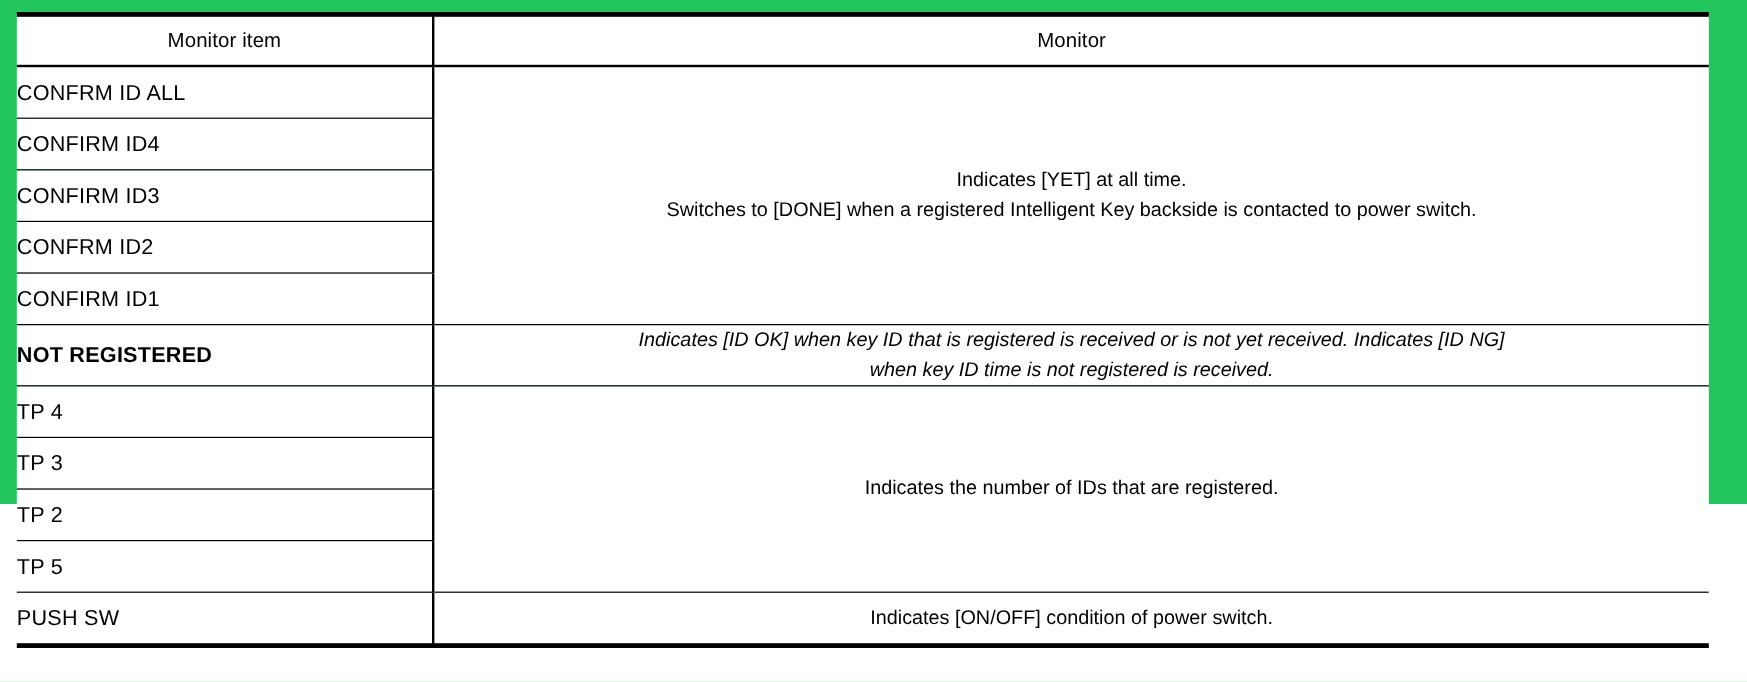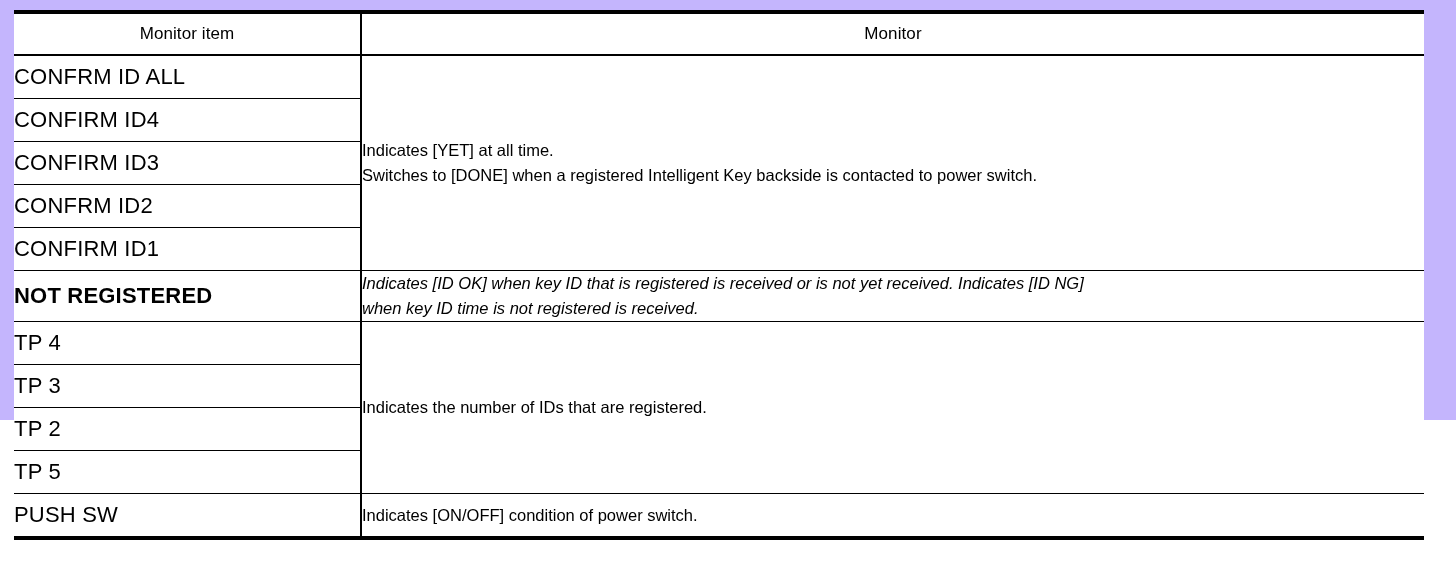--- a/index.html
+++ b/index.html
@@ -14,21 +14,21 @@
     overflow: hidden;
     font-family: "Liberation Sans", sans-serif;
     color: #000000;
     -webkit-font-smoothing: none;
   }
 
   .sheet {
     position: relative;
     width: 1456px;
     height: 420px;
-    background: #c4b5fd;
+    background: #22c55e;
   }
 
   
   .monitor-table {
     position: absolute;
     left: 14px;
     top: 10px;
     width: 1410px;
     border-collapse: collapse;
     table-layout: fixed;
@@ -53,38 +53,39 @@
     text-align: center;
     font-size: 17px;
     letter-spacing: .1px;
     border-bottom: 2.5px solid #000;
   }
   .hdr-item { border-right: 2px solid #000; }
 
   
   .item-cell {
     height: 42px;
-    font-size: 22px;
+    font-size: 18px;
     letter-spacing: .2px;
     padding-left: 17px;
     border-right: 2px solid #000;
     border-bottom: 1.6px solid #000;
     white-space: nowrap;
   }
   .item-cell.tall { height: 48px; font-weight: bold; }
   .item-cell.last-in-group { border-bottom: 1.8px solid #000; }
   .item-cell.bottom-row { border-bottom: none; }
 
   
   .content-cell {
     font-size: 16.5px;
     line-height: 1.52;
     padding: 0 10px 0 14px;
     border-bottom: 1.8px solid #000;
     vertical-align: middle;
+    text-align: center;
   }
   .content-cell.bottom-row { border-bottom: none; }
   .content-cell p {
     margin: 0;
     white-space: nowrap;
   }
 
   
   .content-cell.grp-confirm { vertical-align: middle; }
   .content-cell.grp-notreg  { vertical-align: middle; font-style: italic; }

